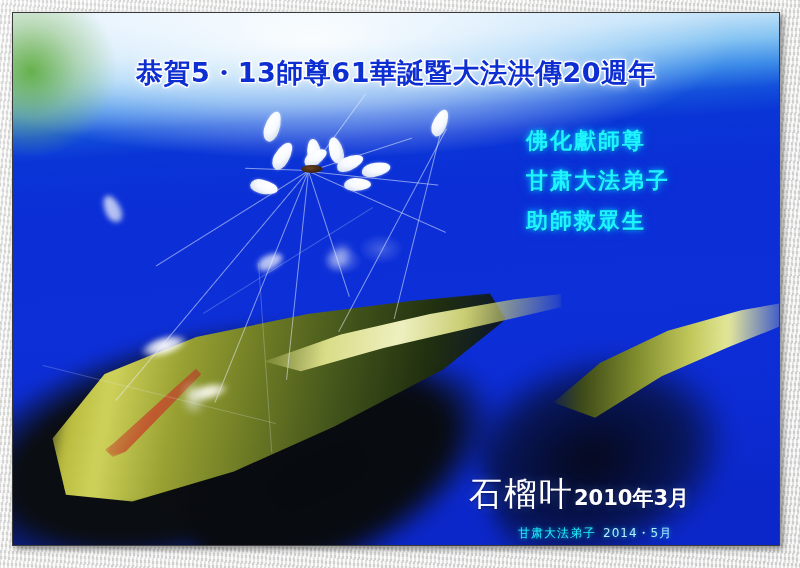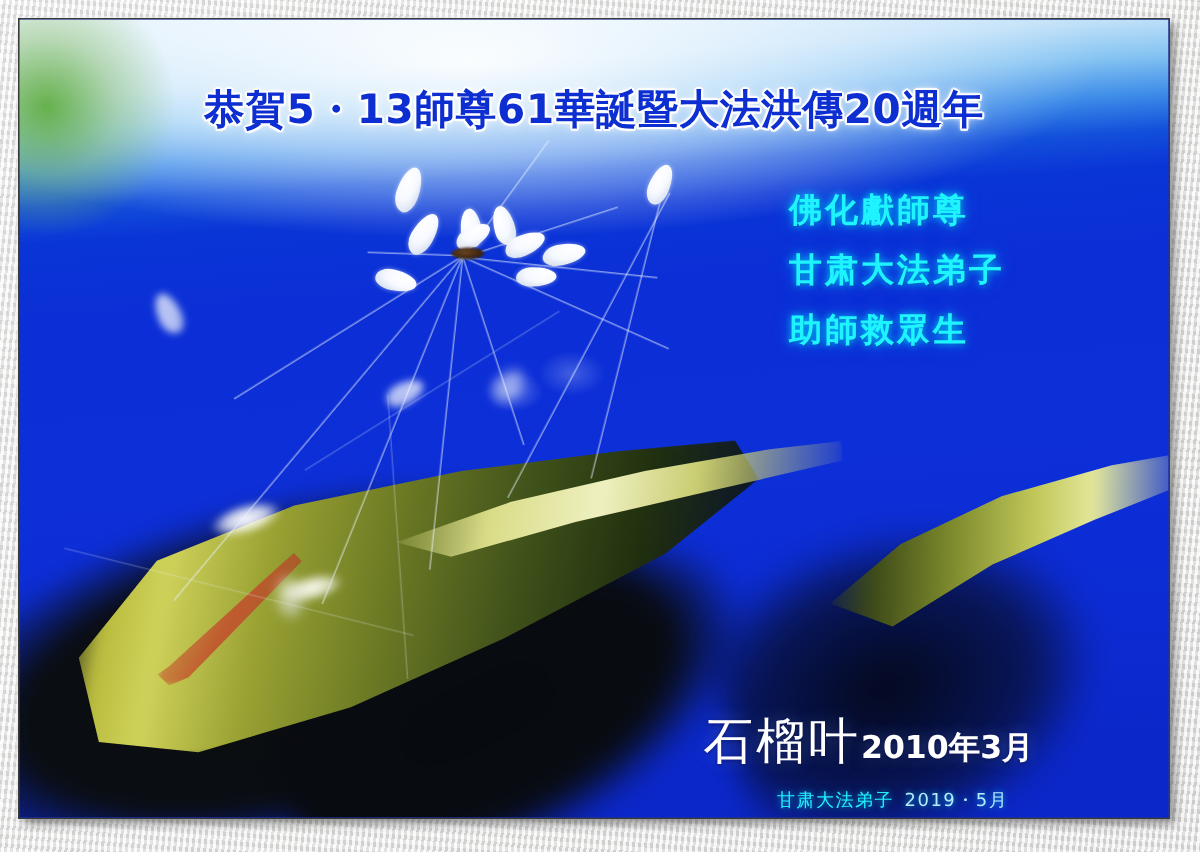--- a/index.html
+++ b/index.html
@@ -243,18 +243,18 @@
         <div>助師救眾生</div>
       </div>
 
 
 
       <div id="date-line">
         <span>石榴叶</span><span class="bold">2010年3月</span>
       </div>
 
       <div id="signature">
-        <span class="sig-name">甘肃大法弟子</span><span class="sig-date">2019・5月</span>
+        <span class="sig-name">甘肃大法弟子</span><span class="sig-date">2014・5月</span>
       </div>
 
     </div>
   </div>
 </div>
 
 </body></html>

